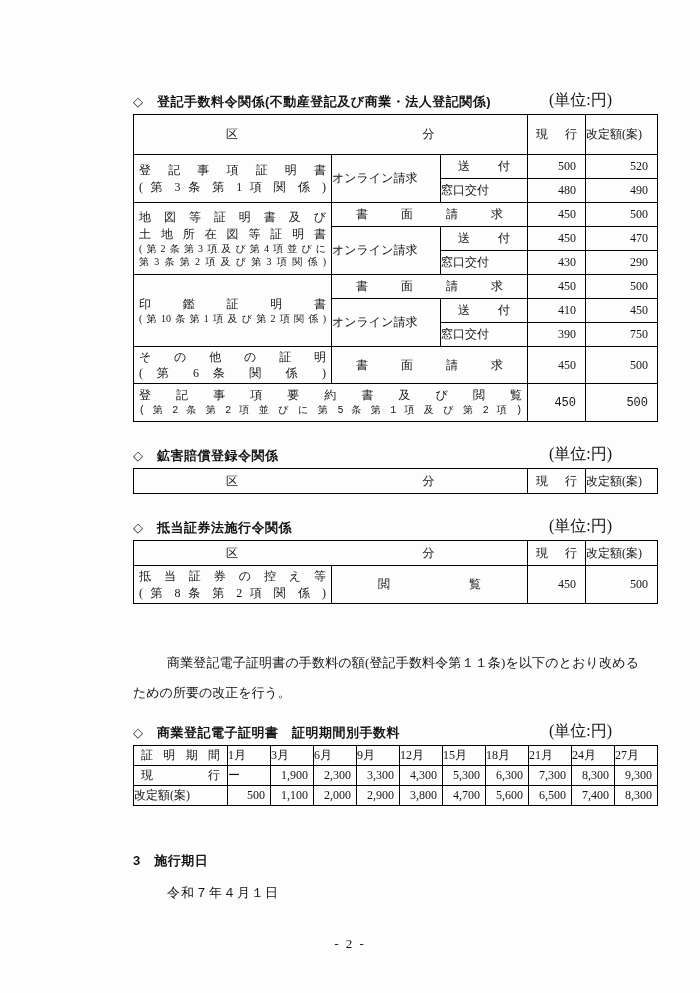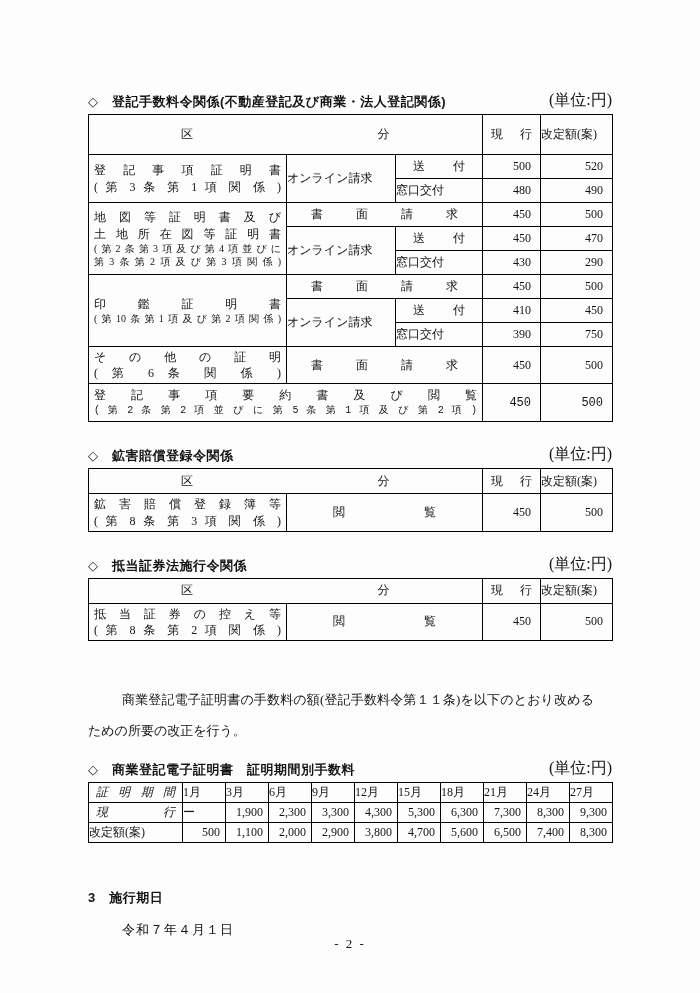--- a/index.html
+++ b/index.html
@@ -2,21 +2,21 @@
 <html><head>
 <meta charset="utf-8">
 <style>
   * { margin:0; padding:0; box-sizing:border-box; }
   html,body { background:#e8e8e8; }
   body { font-family:"Liberation Serif","DejaVu Serif",serif; color:#141414; }
   .sheet {
     position:relative; width:700px; height:993px; margin:0 auto;
     background:#fdfdfd; overflow:hidden;
   }
-  .content { padding:90px 88px 0 88px; }
+  .content { padding:90px 88px 0 88px;margin-left:45px; }
 
   
   .h {
     font-family:"Liberation Sans","DejaVu Sans",sans-serif;
     font-size:13px; font-weight:bold; letter-spacing:0.5px; white-space:nowrap;
   }
   .sec-head { display:flex; justify-content:space-between; align-items:flex-end; margin-bottom:3px; }
   .unit { font-size:16px; white-space:nowrap; }
 
   
@@ -25,21 +25,21 @@
   .c { text-align:left; }
   .num { text-align:right; padding-right:9px; font-size:12px; }
   .item { padding:2px 5px; white-space:normal; }
   .jl { text-align:justify; text-align-last:justify; line-height:1.35; font-size:12px; }
   .jl.small { font-size:10px; line-height:1.3; }
   .spread { text-align:justify; text-align-last:justify; }
   .sp-xs { padding:0 8px; }
   .sp-sm { padding:0 17px; }
   .sp-md { padding:0 24px; }
   .sp-lg { padding:0 46px; }
-  .sp-h4 { padding:0 7px;font-style:italic; }
+  .sp-h4 { padding:0 7px; }
 
   
   .t1 col.w1{width:198px} .t1 col.w2{width:109px} .t1 col.w3{width:87px}
   .t1 col.w4{width:58px}  .t1 col.w5{width:72px}
   .t1 tr { height:24px; }
   .t1 tr.hr { height:40px; }
   .t1 tr.rb4 { height:36px; }
   .t1 tr.rb5 { height:38px;font-family:Liberation Mono, monospace; }
   .kubun { display:flex; align-items:center; }
   .kubun .kb1 { width:196px; text-align:center; font-size:12px; }
@@ -201,29 +201,20 @@
           <tr class="hr2">
             <td colspan="2">
               <div class="kubun">
                 <span class="kb1">区</span>
                 <span class="kb2">分</span>
               </div>
             </td>
             <td class="spread sp-xs">現 行</td>
             <td class="c">改定額(案)</td>
           </tr>
-          <tr class="dr">
-            <td class="item">
-              <div class="jl">鉱 害 賠 償 登 録 簿 等</div>
-              <div class="jl">( 第 8 条 第 3 項 関 係 )</div>
-            </td>
-            <td class="spread sp-lg">閲 覧</td>
-            <td class="num">450</td>
-            <td class="num">500</td>
-          </tr>
         </tbody>
       </table>
     </section>
 
     <section class="sec sec-gap">
       <div class="sec-head">
         <h2 class="h">◇　抵当証券法施行令関係</h2>
         <span class="unit">(単位:円)</span>
       </div>
       <table class="t t2">

